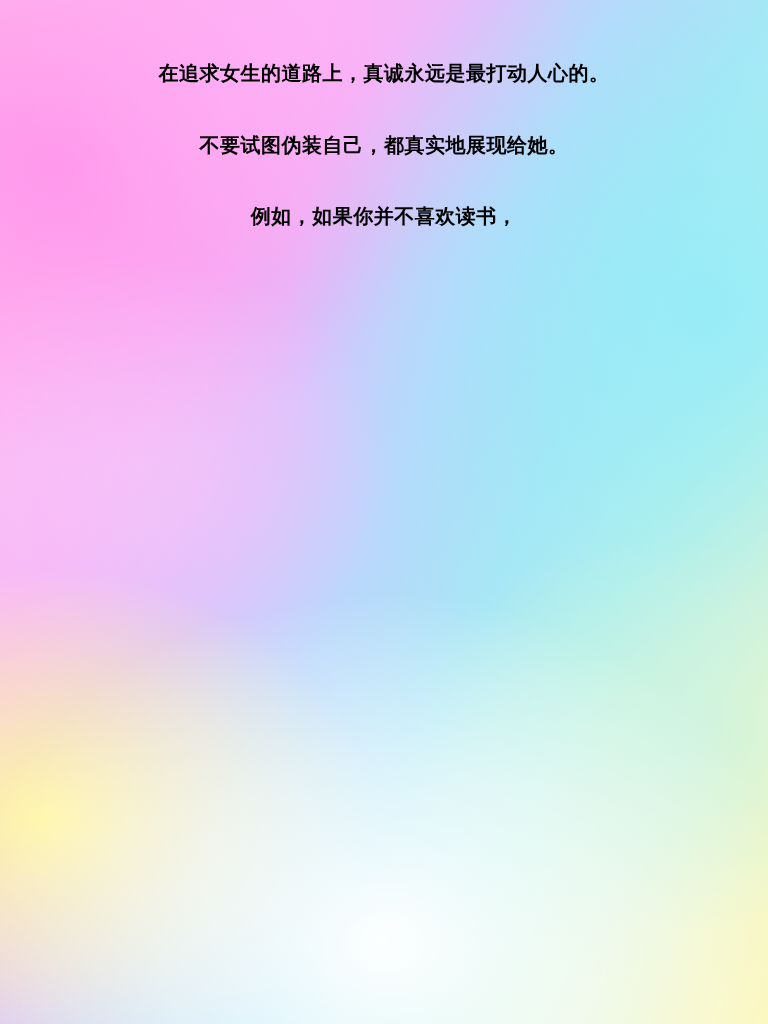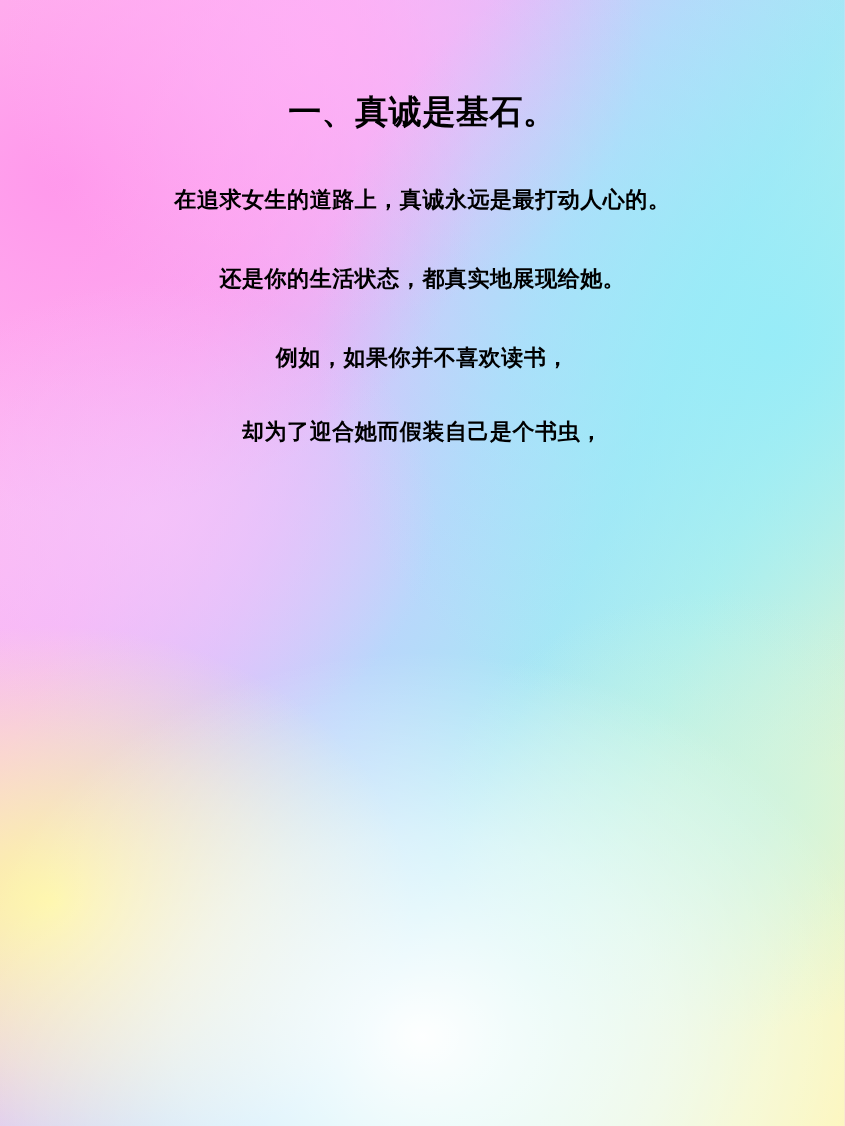--- a/index.html
+++ b/index.html
@@ -116,27 +116,25 @@
   <div class="bg-layer bg-glow-pink"></div>
   <div class="bg-layer bg-glow-magenta"></div>
   <div class="bg-layer bg-glow-cyan"></div>
   <div class="bg-layer bg-glow-lav"></div>
   <div class="bg-layer bg-glow-green"></div>
   <div class="bg-layer bg-glow-yellow"></div>
   <div class="bg-layer bg-glow-white"></div>
 
   <div id="content">
 
-    <div class="line heading">一、真诚是基石。</div>
 
     <div class="line body-line">在追求女生的道路上，真诚永远是最打动人心的。</div>
 
 
-    <div class="line body-line">还是你的生活状态，都真实地展现给她。</div>
+    <div class="line body-line">不要试图伪装自己，都真实地展现给她。</div>
 
 
     <div class="line body-line tight">例如，如果你并不喜欢读书，</div>
 
-    <div class="line body-line tight">却为了迎合她而假装自己是个书虫，</div>
 
 
   </div>
 </div>
 
 </body></html>

